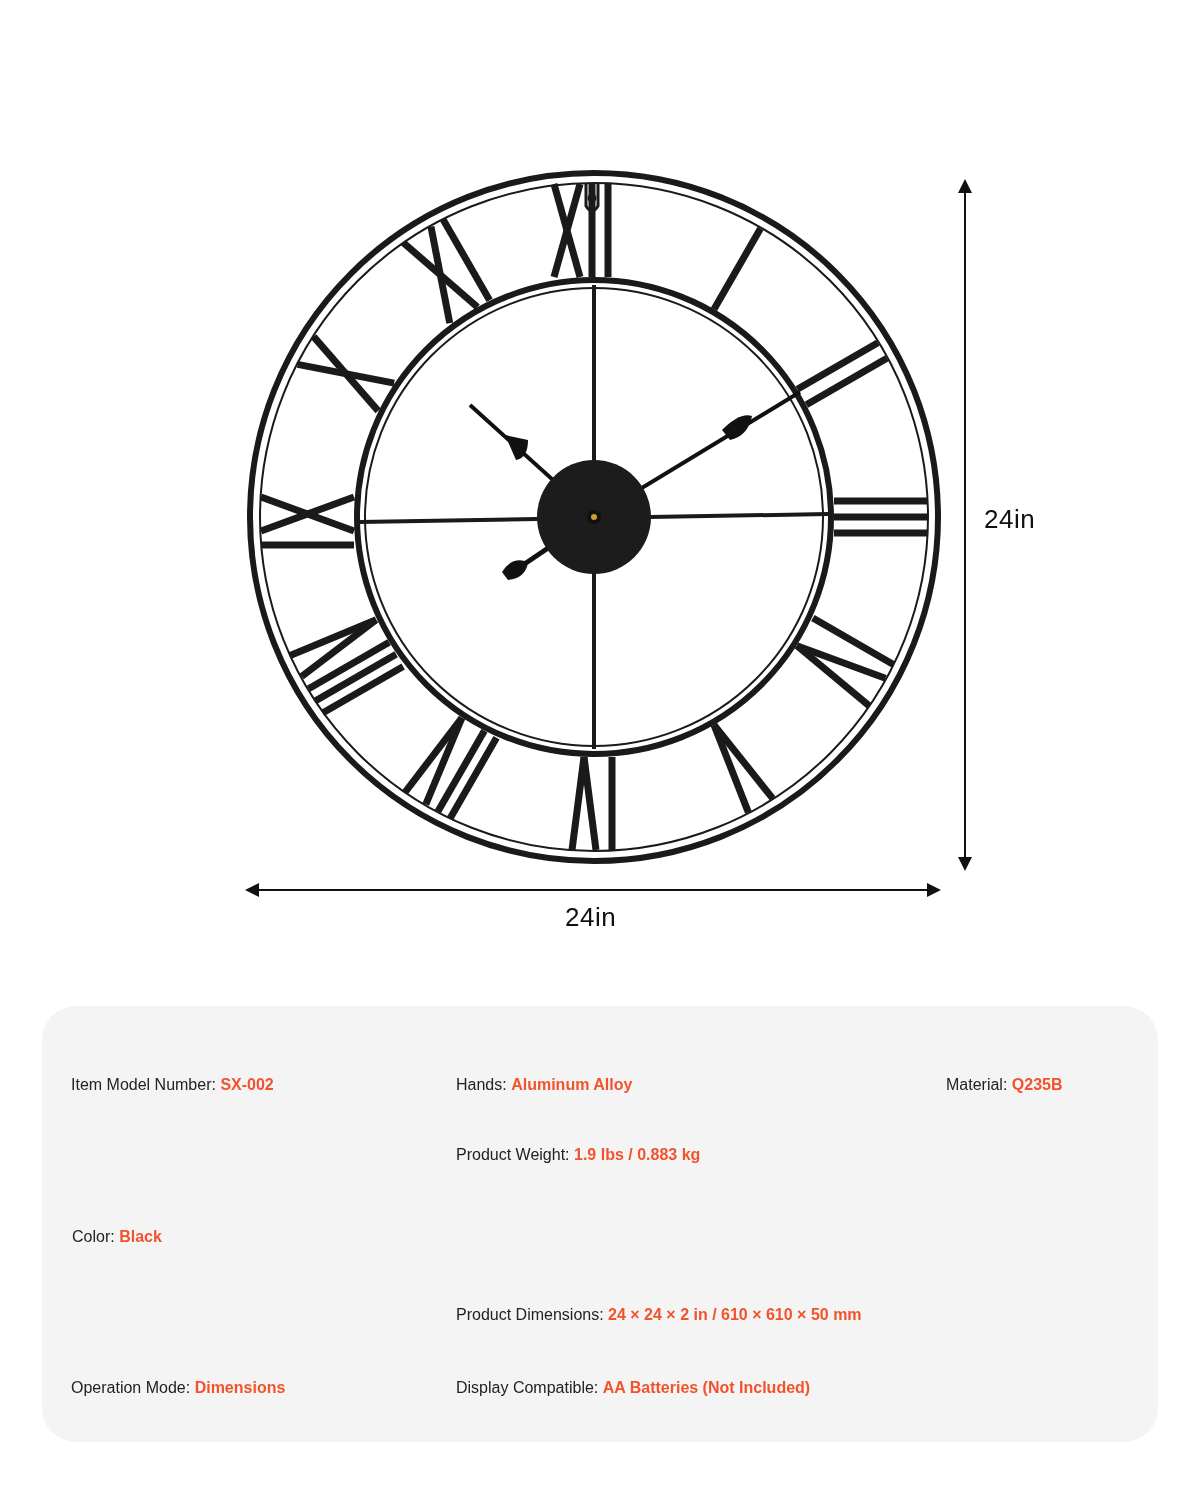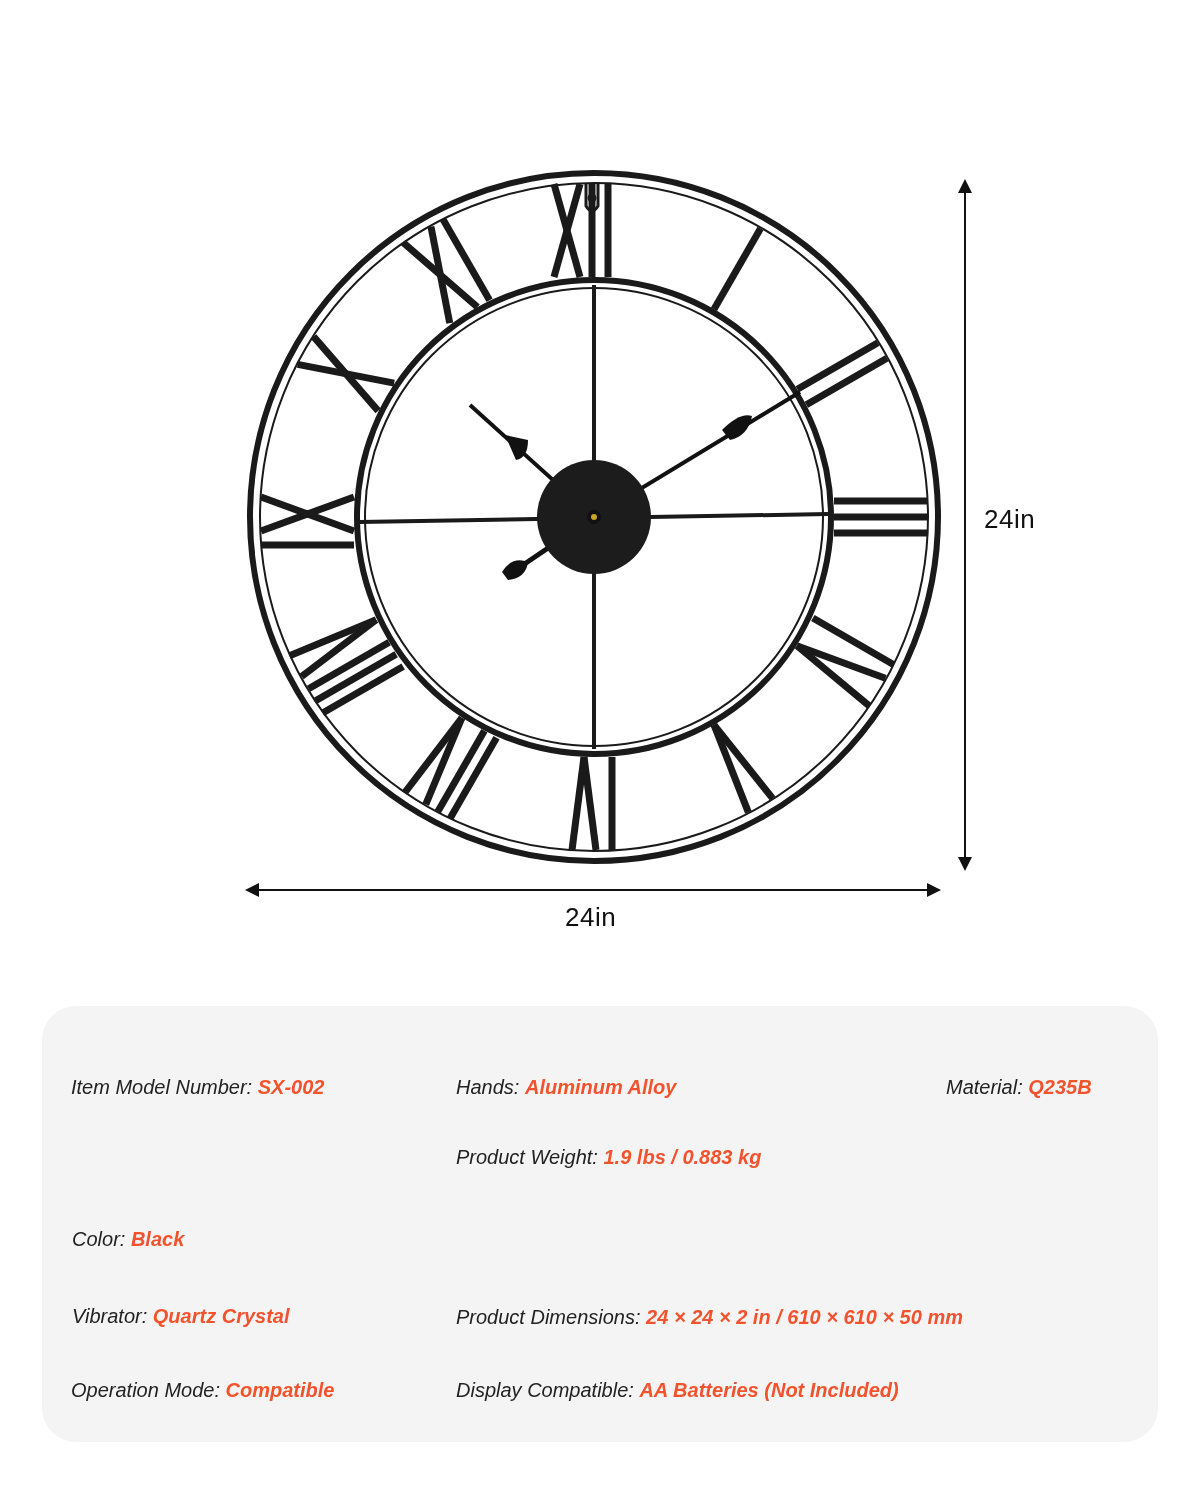--- a/index.html
+++ b/index.html
@@ -5,21 +5,21 @@
   html, body { margin: 0; padding: 0; background: #ffffff; }
   body { width: 1200px; height: 1500px; position: relative; overflow: hidden;
          font-family: "Liberation Sans", "DejaVu Sans", sans-serif; }
   .clock-figure { position: absolute; left: 0; top: 0; width: 1028px; height: 960px; }
   .clock-figure svg { position: absolute; left: 0; top: 0; }
   .dim-label { position: absolute; font-size: 26px; color: #111; letter-spacing: 0.5px; }
   .dim-label.vertical { left: 984px; top: 504px; }
   .dim-label.horizontal { left: 565px; top: 902px; }
   .spec-panel { position: absolute; left: 42px; top: 1006px; width: 1116px; height: 436px;
                 background: #f4f4f4; border-radius: 34px; }
-  .spec { position: absolute; font-size: 20px; color: #222; white-space: nowrap; font-style: italic; }
+  .spec { position: absolute; font-size: 16px; color: #222; white-space: nowrap; }
   .spec .label { font-weight: normal; }
   .spec .value { font-weight: bold; color: #f2532d; }
 </style>
 </head>
 <body>
 
 <div class="clock-figure">
   <svg width="1200" height="960" viewBox="0 0 1200 960">
     <defs>
       <marker id="arrow" viewBox="0 0 10 10" refX="5" refY="5" markerWidth="7" markerHeight="7" orient="auto-start-reverse">
@@ -159,30 +159,26 @@
   <div class="spec" style="left:414px; top:140px;">
     <span class="label">Product Weight:</span>
     <span class="value">1.9 lbs / 0.883 kg</span>
   </div>
 
   <div class="spec" style="left:30px; top:222px;">
     <span class="label">Color:</span>
     <span class="value">Black</span>
   </div>
 
-  <div class="spec" style="left:30px; top:299px;">
-    <span class="label">Vibrator:</span>
-    <span class="value">Quartz Crystal</span>
-  </div>
   <div class="spec" style="left:414px; top:300px;">
     <span class="label">Product Dimensions:</span>
     <span class="value">24 × 24 × 2 in / 610 × 610 × 50 mm</span>
   </div>
 
   <div class="spec" style="left:29px; top:373px;">
     <span class="label">Operation Mode:</span>
-    <span class="value">Compatible</span>
+    <span class="value">Dimensions</span>
   </div>
   <div class="spec" style="left:414px; top:373px;">
     <span class="label">Display Compatible:</span>
     <span class="value">AA Batteries (Not Included)</span>
   </div>
 </div>
 
 </body></html>

